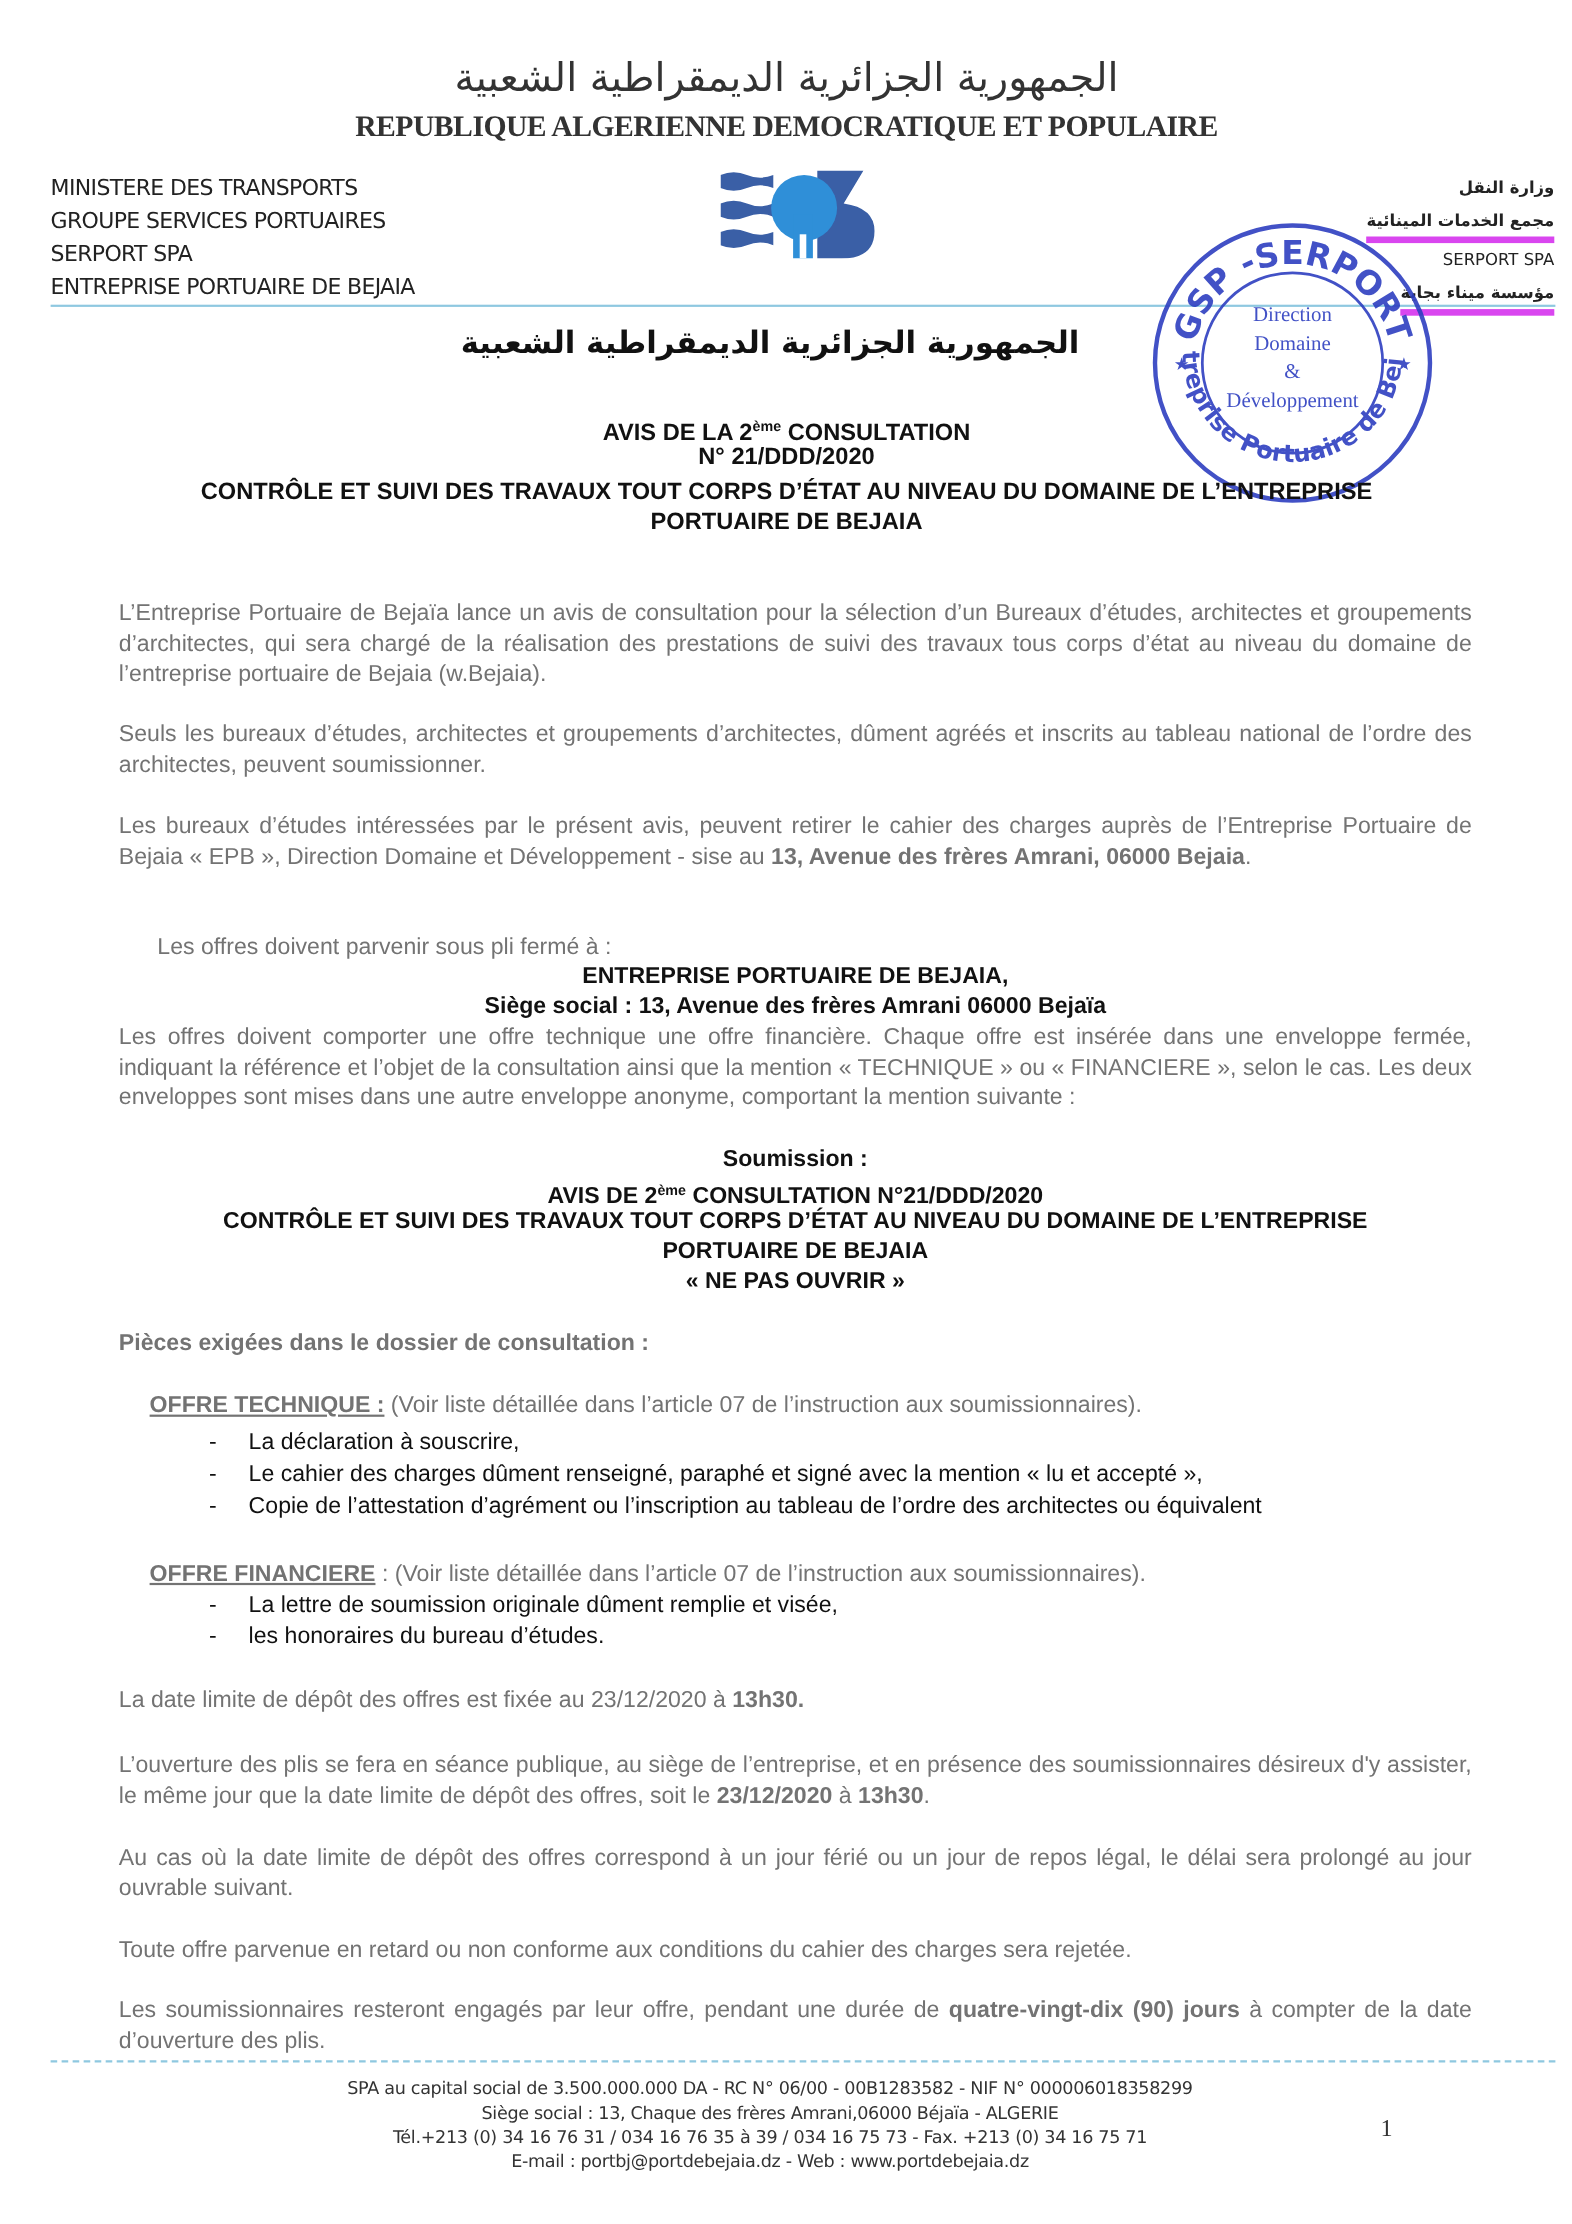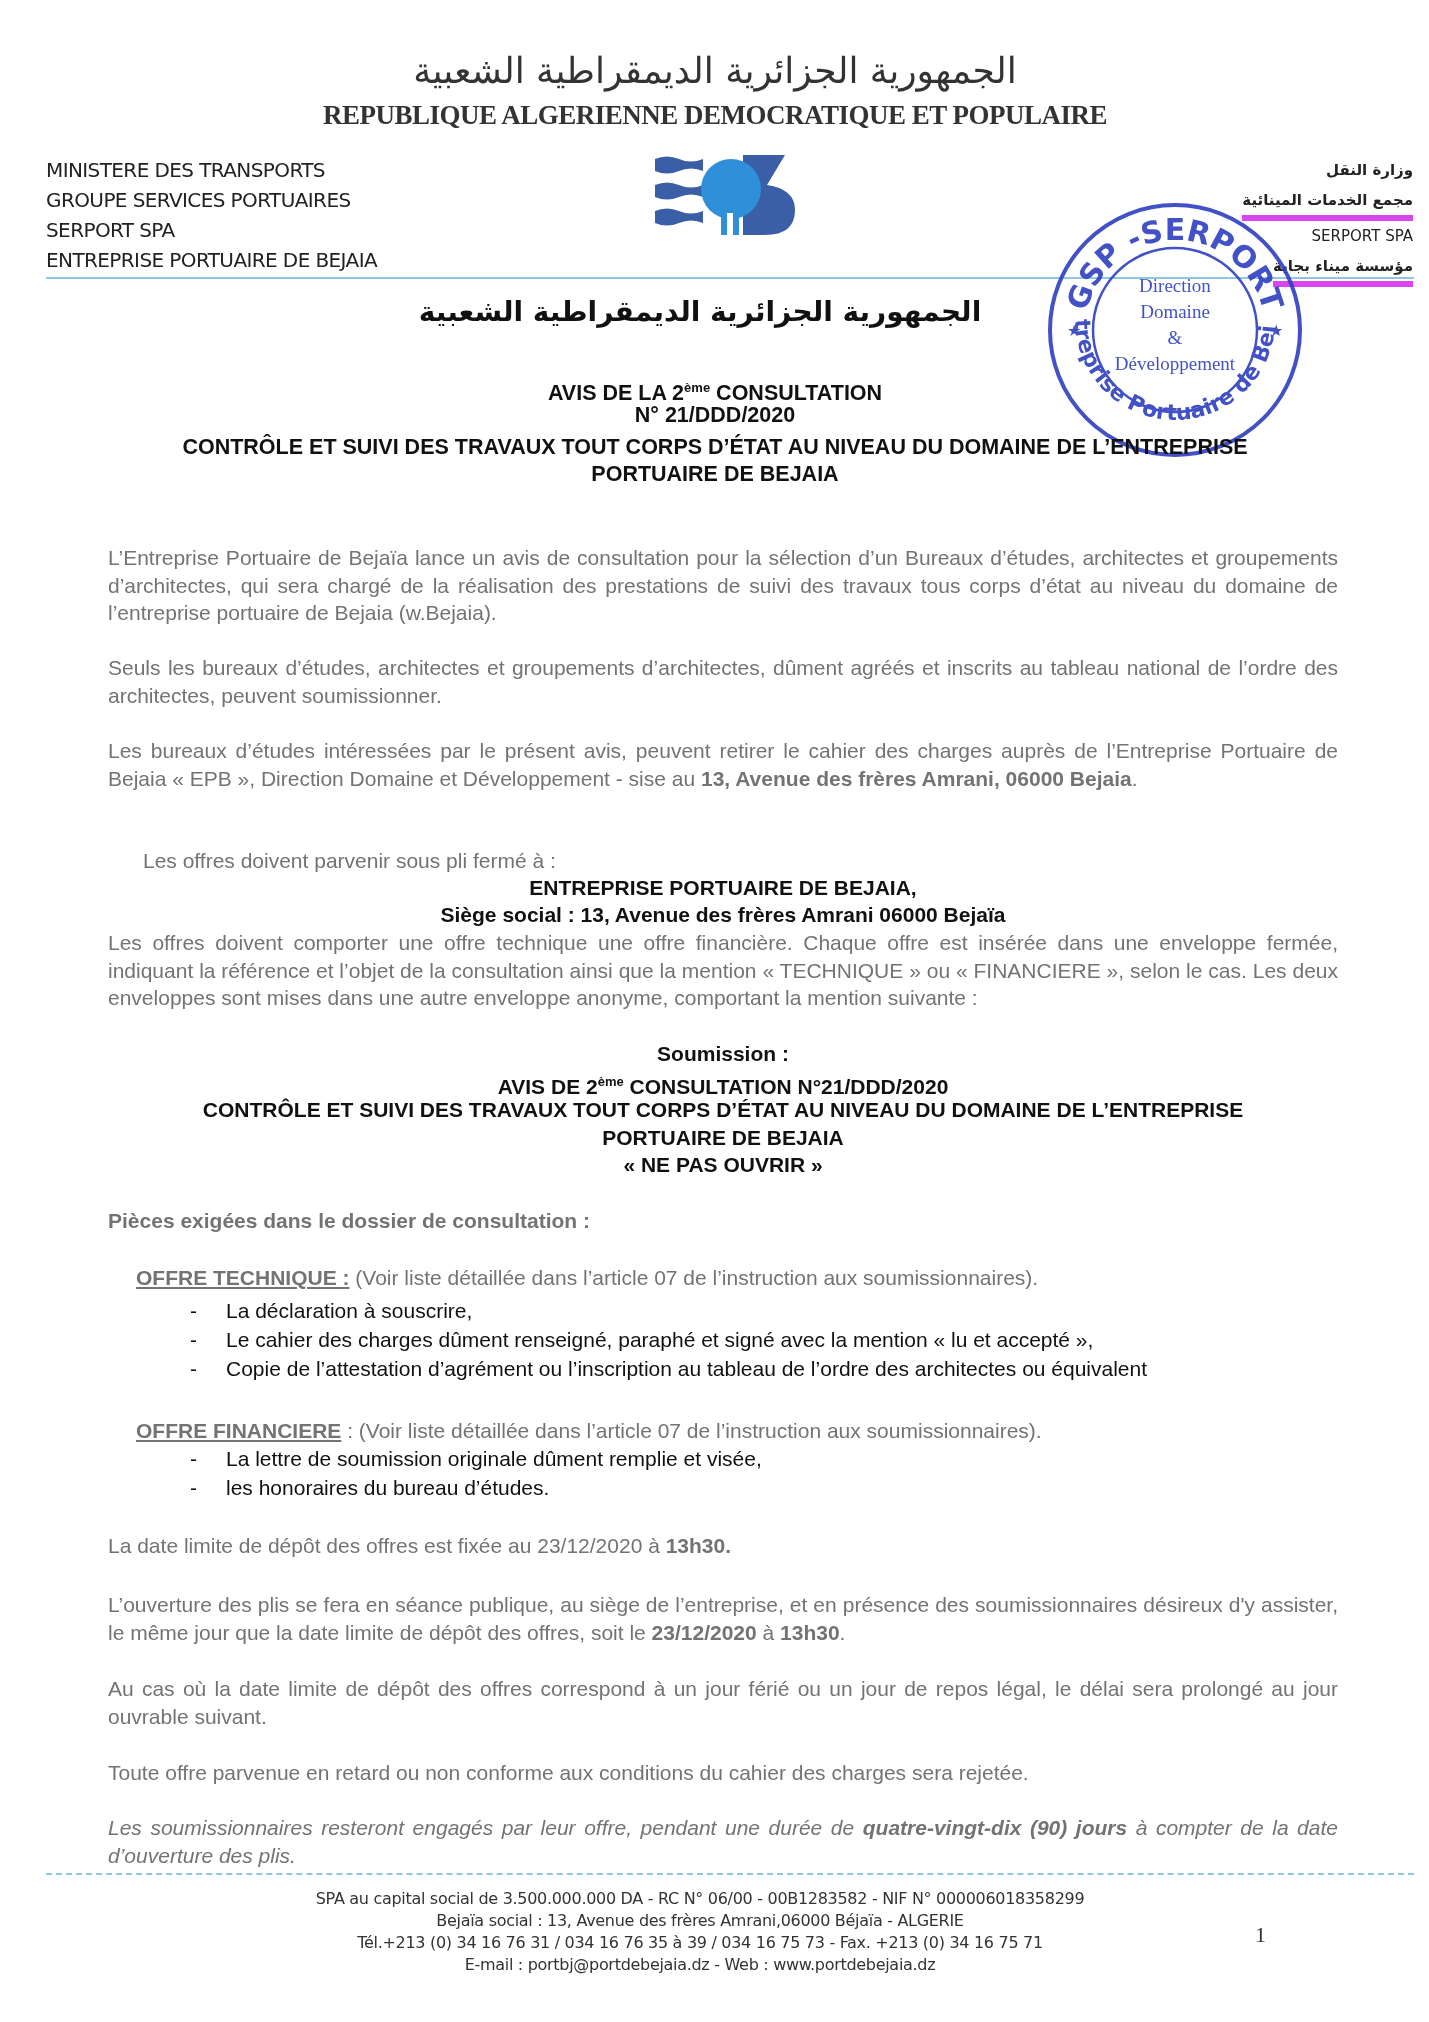--- a/index.html
+++ b/index.html
@@ -124,22 +124,22 @@
   <div class="li">La lettre de soumission originale dûment remplie et visée,</div>
   <div class="li">les honoraires du bureau d’études.</div>
 </div>
 
 <div class="abs para" style="top:1532px;"><span>La date limite de dépôt des offres est fixée au 23/12/2020 à </span><b>13h30.</b></div>
 
 <div class="abs para" style="top:1591px;"><span>L’ouverture des plis se fera en séance publique, au siège de l’entreprise, et en présence des soumissionnaires désireux d'y assister, le même jour que la date limite de dépôt des offres, soit le </span><b>23/12/2020</b><span>  à </span><b>13h30</b><span>.</span></div>
 
 <div class="abs para" style="top:1675px;">Au cas où la date limite de dépôt des offres correspond à un jour férié ou un jour de repos légal, le délai sera prolongé au jour ouvrable suivant.</div>
 <div class="abs para" style="top:1759px;">Toute offre parvenue en retard ou non conforme aux conditions du cahier des charges sera rejetée.</div>
-<div class="abs para" style="top:1814px;font-style:italic;"><span>Les soumissionnaires resteront engagés par leur offre, pendant une durée de </span><b>quatre-vingt-dix (90) jours</b><span> à compter de la date d’ouverture des plis.</span></div>
+<div class="abs para" style="top:1814px;"><span>Les soumissionnaires resteront engagés par leur offre, pendant une durée de </span><b>quatre-vingt-dix (90) jours</b><span> à compter de la date d’ouverture des plis.</span></div>
 
 <div class="abs hr-bottom"></div>
 <div class="abs footer">
   <div>SPA au capital social de 3.500.000.000 DA - RC N° 06/00 - 00B1283582 - NIF N° 000006018358299</div>
-  <div>Bejaïa social : 13, Avenue des frères Amrani,06000 Béjaïa - ALGERIE</div>
+  <div>Siège social : 13, Chaque des frères Amrani,06000 Béjaïa - ALGERIE</div>
   <div>Tél.+213 (0) 34 16 76 31 / 034 16 76 35 à 39 / 034 16 75 73 - Fax. +213 (0) 34 16 75 71</div>
   <div>E-mail : portbj@portdebejaia.dz  - Web : www.portdebejaia.dz</div>
 </div>
 <div class="abs pageno">1</div>
 
 </body></html>

